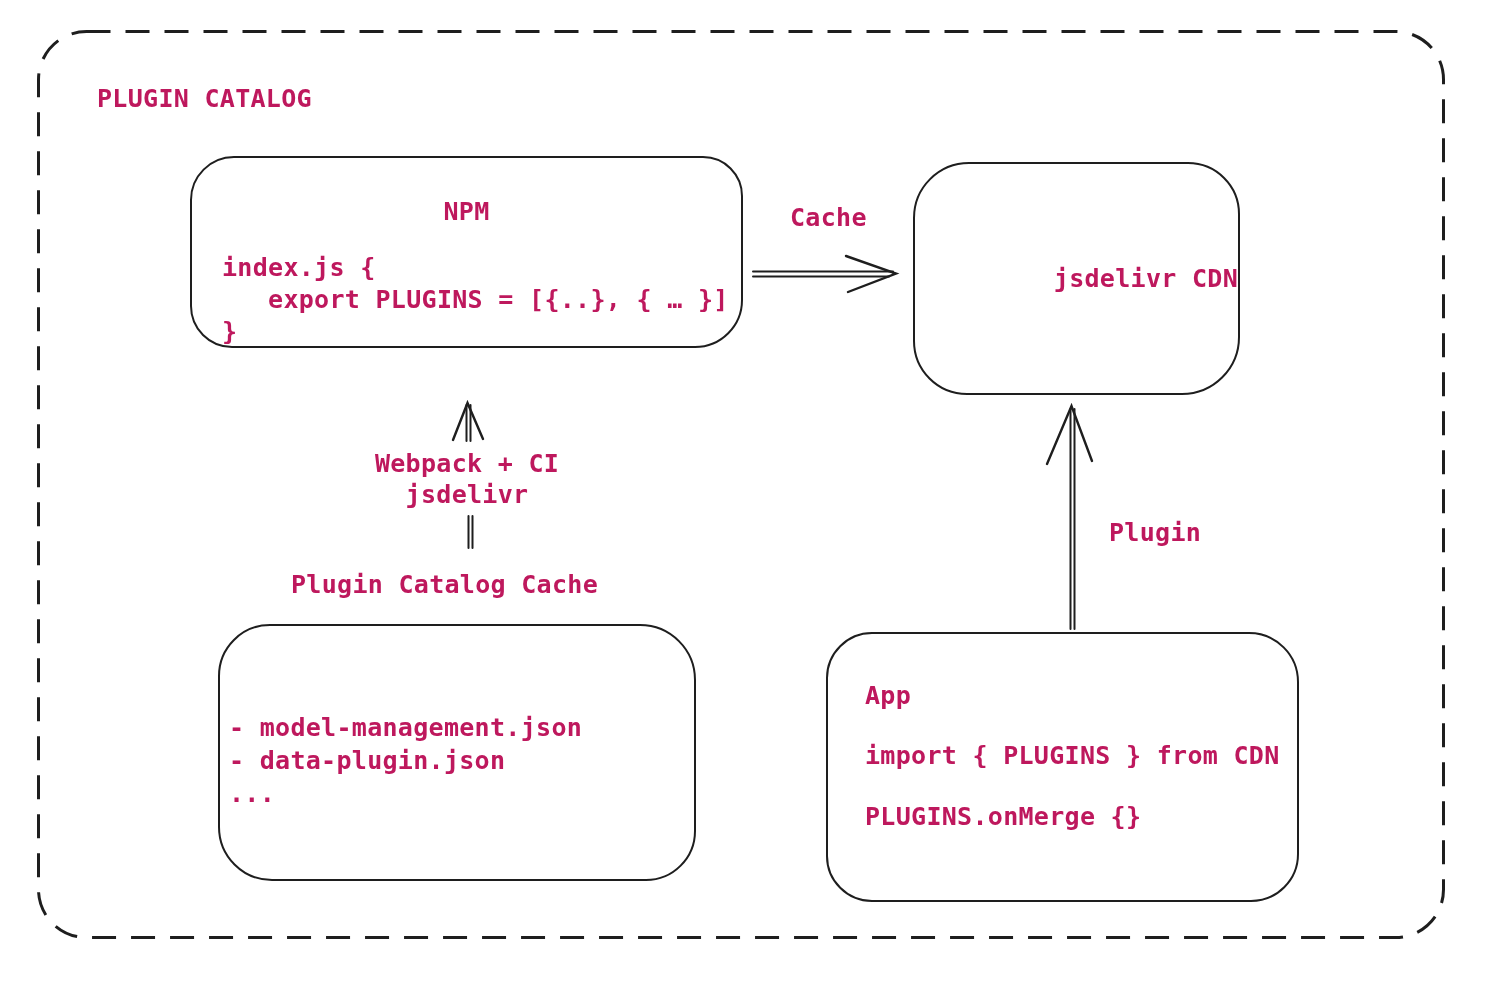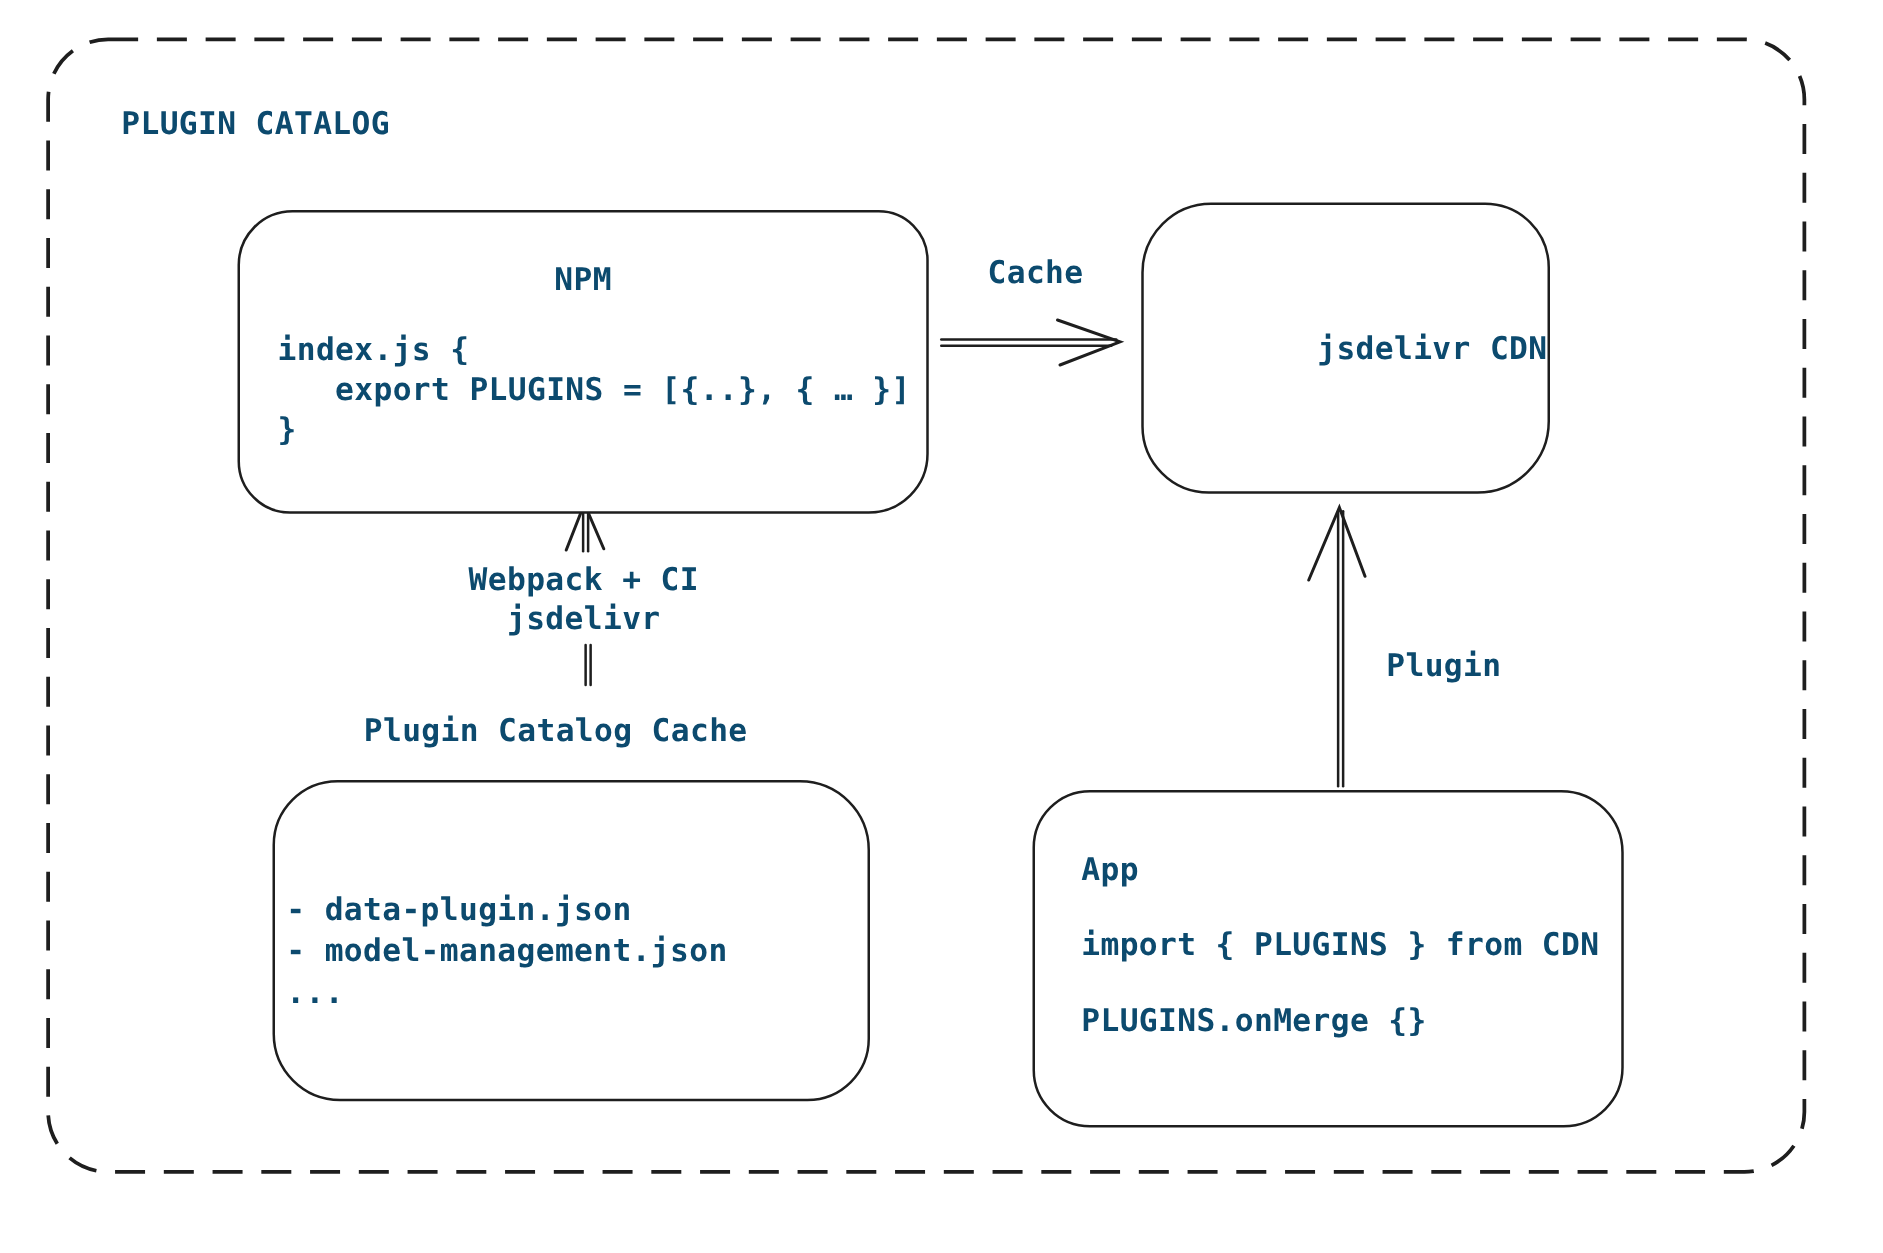--- a/index.html
+++ b/index.html
@@ -2,38 +2,38 @@
 <html><head>
 <meta charset="utf-8">
 <style>
   html, body { margin: 0; padding: 0; background: #ffffff; }
   #stage {
     position: relative;
     width: 1506px;
     height: 1002px;
     background: #ffffff;
     font-family: "DejaVu Sans Mono", "Liberation Mono", monospace;
-    color: #0c4a6e;
+    color: #be185d;
     overflow: hidden;
   }
   .abs { position: absolute; }
   .txt {
     font-size: 25px;
     font-weight: 600;
     letter-spacing: 0.3px;
     white-space: pre;
     line-height: 1.25;
   }
   .node {
     position: absolute;
     border: 2.6px solid #1e1e1e;
     background: #ffffff;
     box-sizing: border-box;
   }
-  #npm-node  { left: 190px; top: 168px; width: 553px; height: 243px; border-radius: 44px 40px 48px 42px; }
+  #npm-node  { left: 190px; top: 156px; width: 553px; height: 192px; border-radius: 44px 40px 48px 42px; }
   #cdn-node  { left: 913px; top: 162px; width: 327px; height: 233px; border-radius: 56px 52px 58px 54px; }
   #repo-node { left: 218px; top: 624px; width: 478px; height: 257px; border-radius: 52px 56px 50px 54px; }
   #app-node  { left: 826px; top: 632px; width: 473px; height: 270px; border-radius: 46px 50px 48px 46px; }
 
   .node-center-label {
     position: absolute; inset: 0;
     display: flex; align-items: center; justify-content: flex-end;
   }
   .code-line { height: 32px; }
   .file-line { height: 33px; }
@@ -99,22 +99,22 @@
     <div class="txt" style="line-height:31px; white-space:pre;">Webpack + CI</div>
     <div class="txt" style="line-height:31px; white-space:pre;">jsdelivr</div>
   </div>
 
   <div class="abs txt" style="left:1109px; top:517px;">Plugin</div>
 
   <div class="abs txt" style="left:291px; top:569px;">Plugin Catalog Cache</div>
 
   <div class="node" id="repo-node">
     <div style="position:absolute; left:9px; top:86px;">
+      <div class="txt file-line">- model-management.json</div>
       <div class="txt file-line">- data-plugin.json</div>
-      <div class="txt file-line">- model-management.json</div>
       <div class="txt file-line">...</div>
     </div>
   </div>
 
   <div class="node" id="app-node">
     <div class="txt" style="position:absolute; left:37px; top:46px;">App</div>
     <div class="txt" style="position:absolute; left:37px; top:106px;">import { PLUGINS } from CDN</div>
     <div class="txt" style="position:absolute; left:37px; top:167px;">PLUGINS.onMerge {}</div>
   </div>
 

